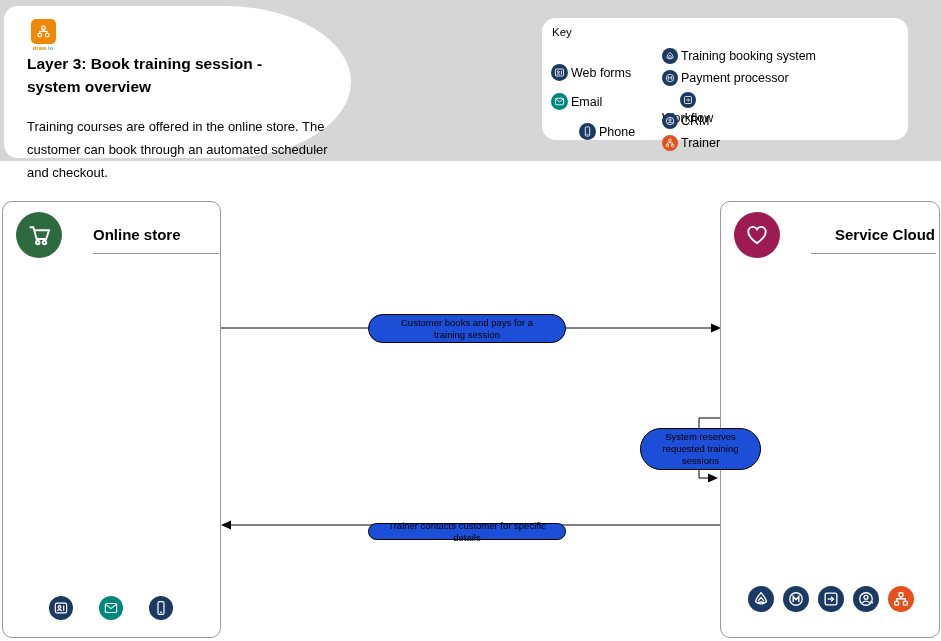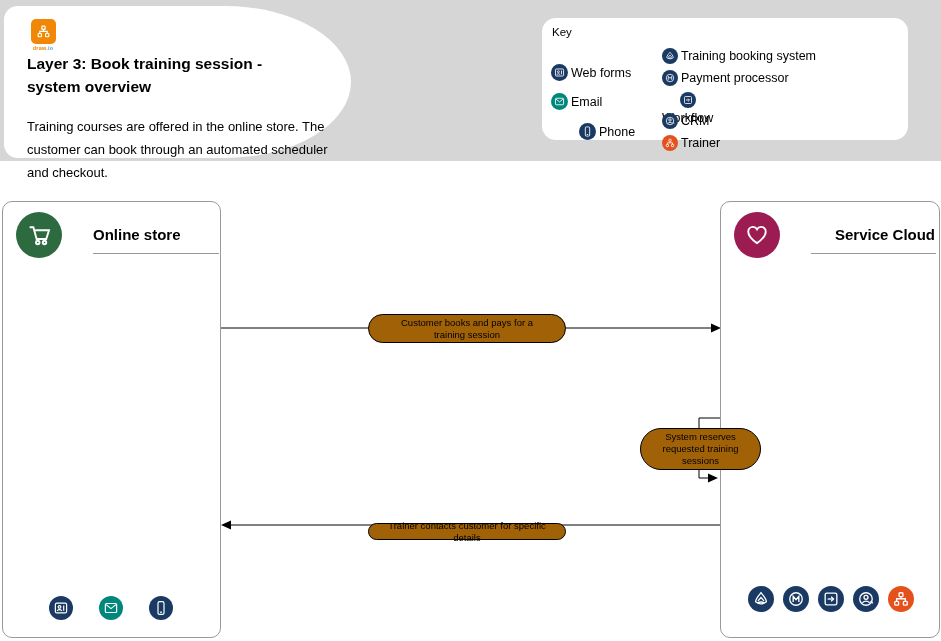--- a/index.html
+++ b/index.html
@@ -48,21 +48,21 @@
   .node-online .node-rule { left:90px; right:1px; top:51px; }
   .node-service .node-rule { left:90px; right:3px; top:51px; }
   .footer-icons { position:absolute; display:flex; }
   .node-online .footer-icons { left:46px; bottom:17px; gap:26px; }
   .node-service .footer-icons { left:27px; bottom:25px; gap:9px; }
 
   
   .arrows { position:absolute; left:0; top:0; width:941px; height:641px; pointer-events:none; }
 
   
-  .pill { position:absolute; background:#a16207; border:1px solid #000; border-radius:999px;
+  .pill { position:absolute; background:#1d4ed8; border:1px solid #000; border-radius:999px;
     display:flex; align-items:center; justify-content:center; text-align:center;
     font-size:9.5px; line-height:12px; }
   .pill span { display:block; }
   .pill-1 { left:368px; top:314px; width:198px; height:29px; }
   .pill-1 span { width:160px; }
   .pill-2 { left:640px; top:428px; width:121px; height:42px; }
   .pill-2 span { width:98px; }
   .pill-3 { left:368px; top:523px; width:198px; height:17px; }
   .pill-3 span { width:160px; }
 </style>

